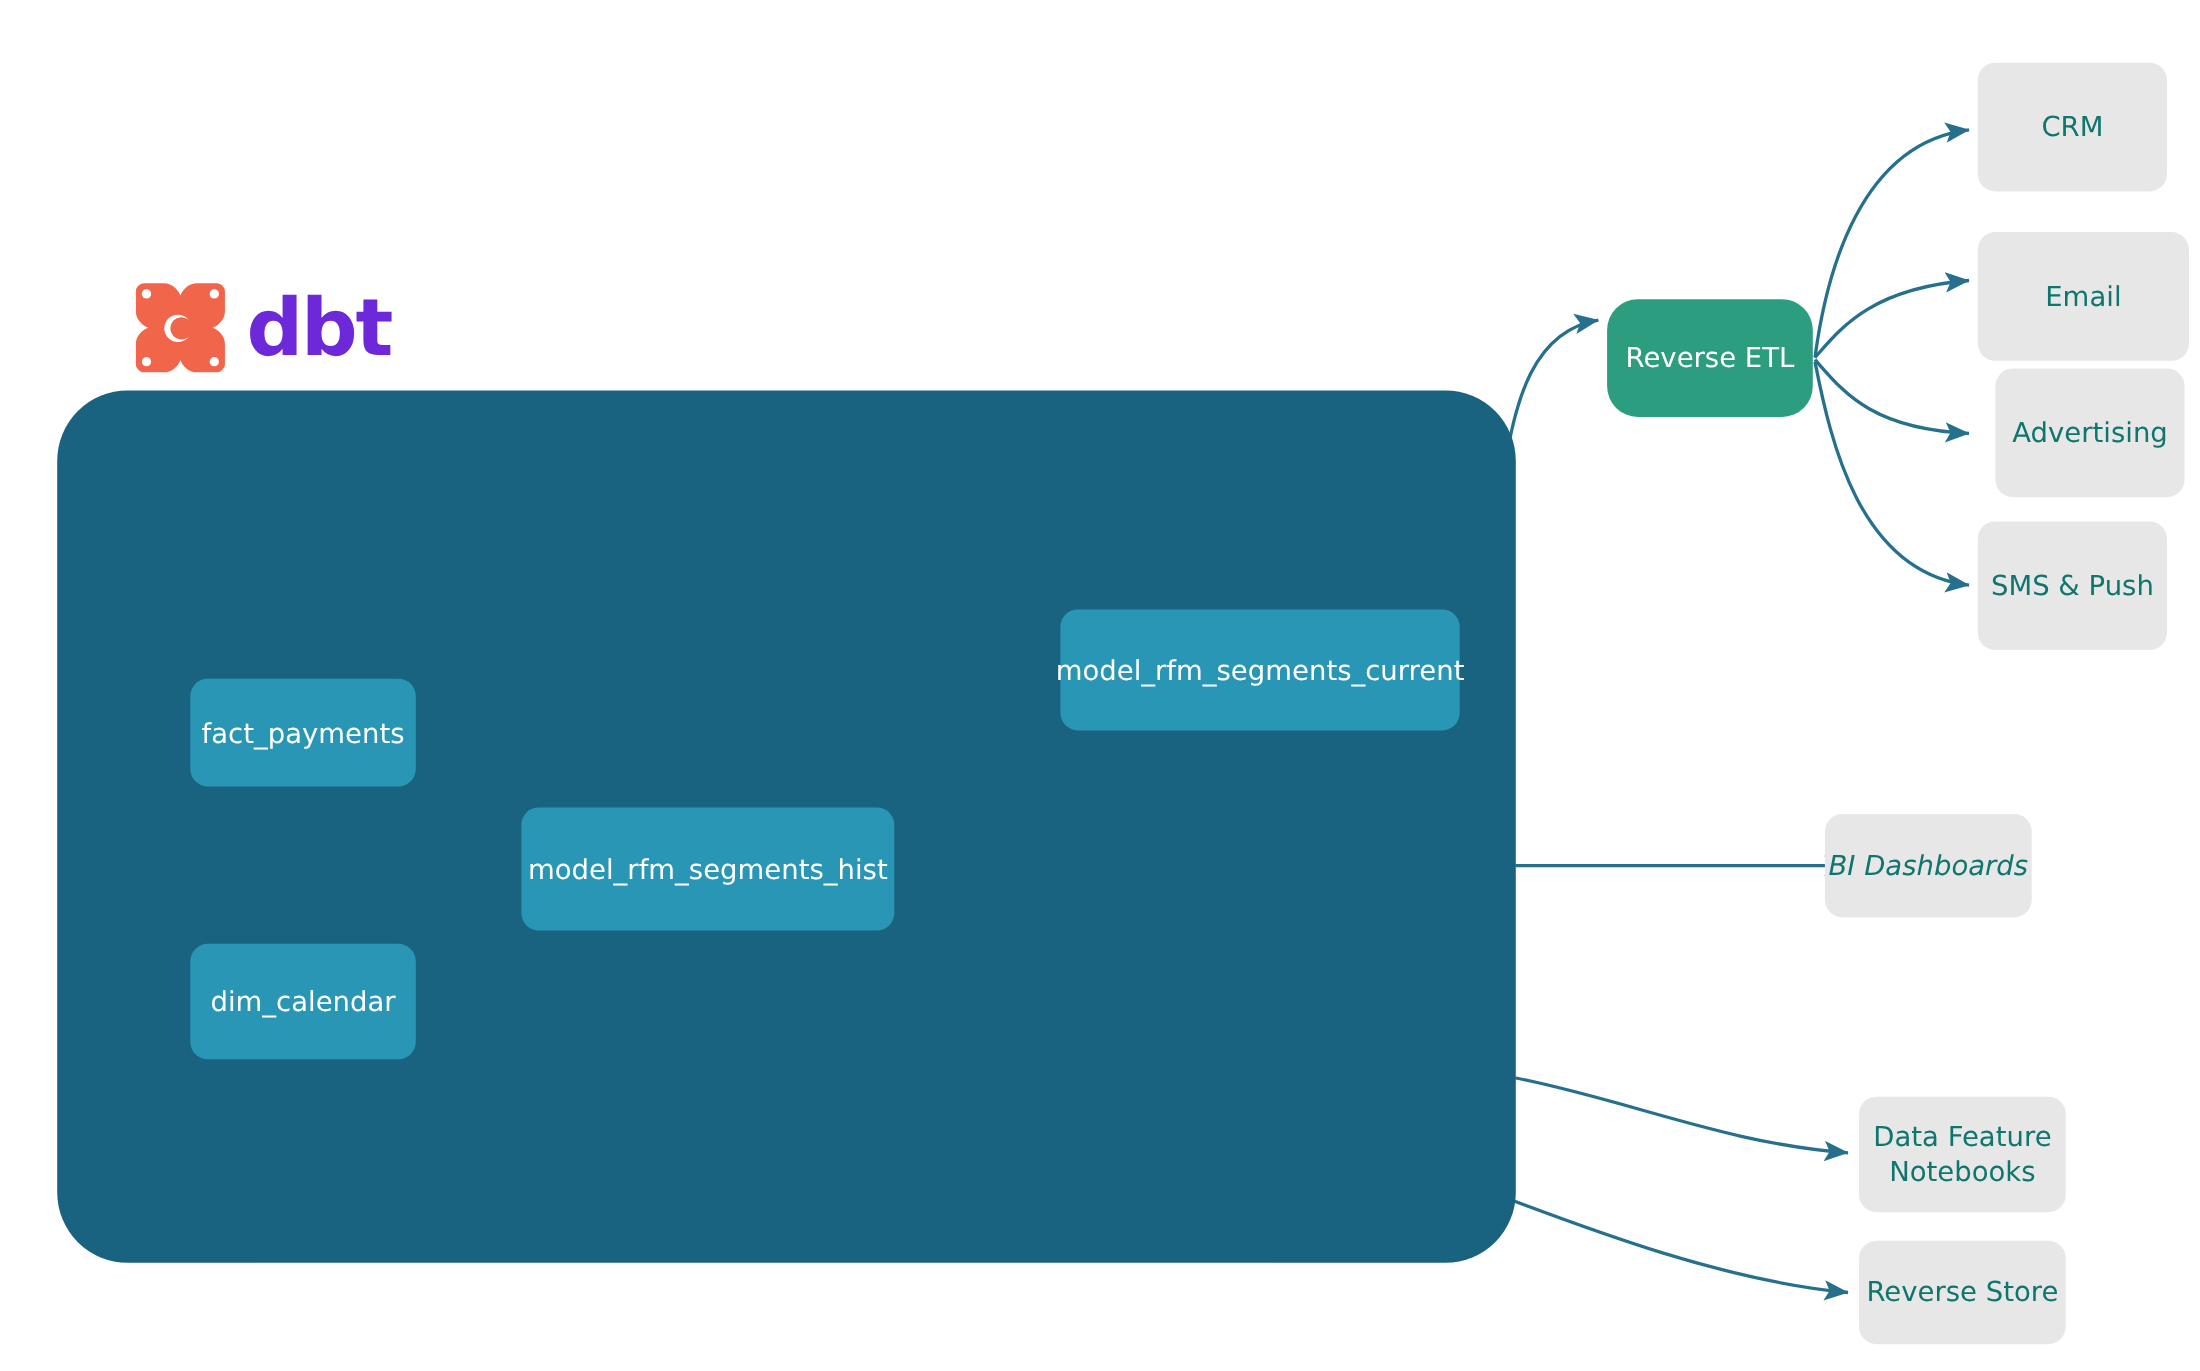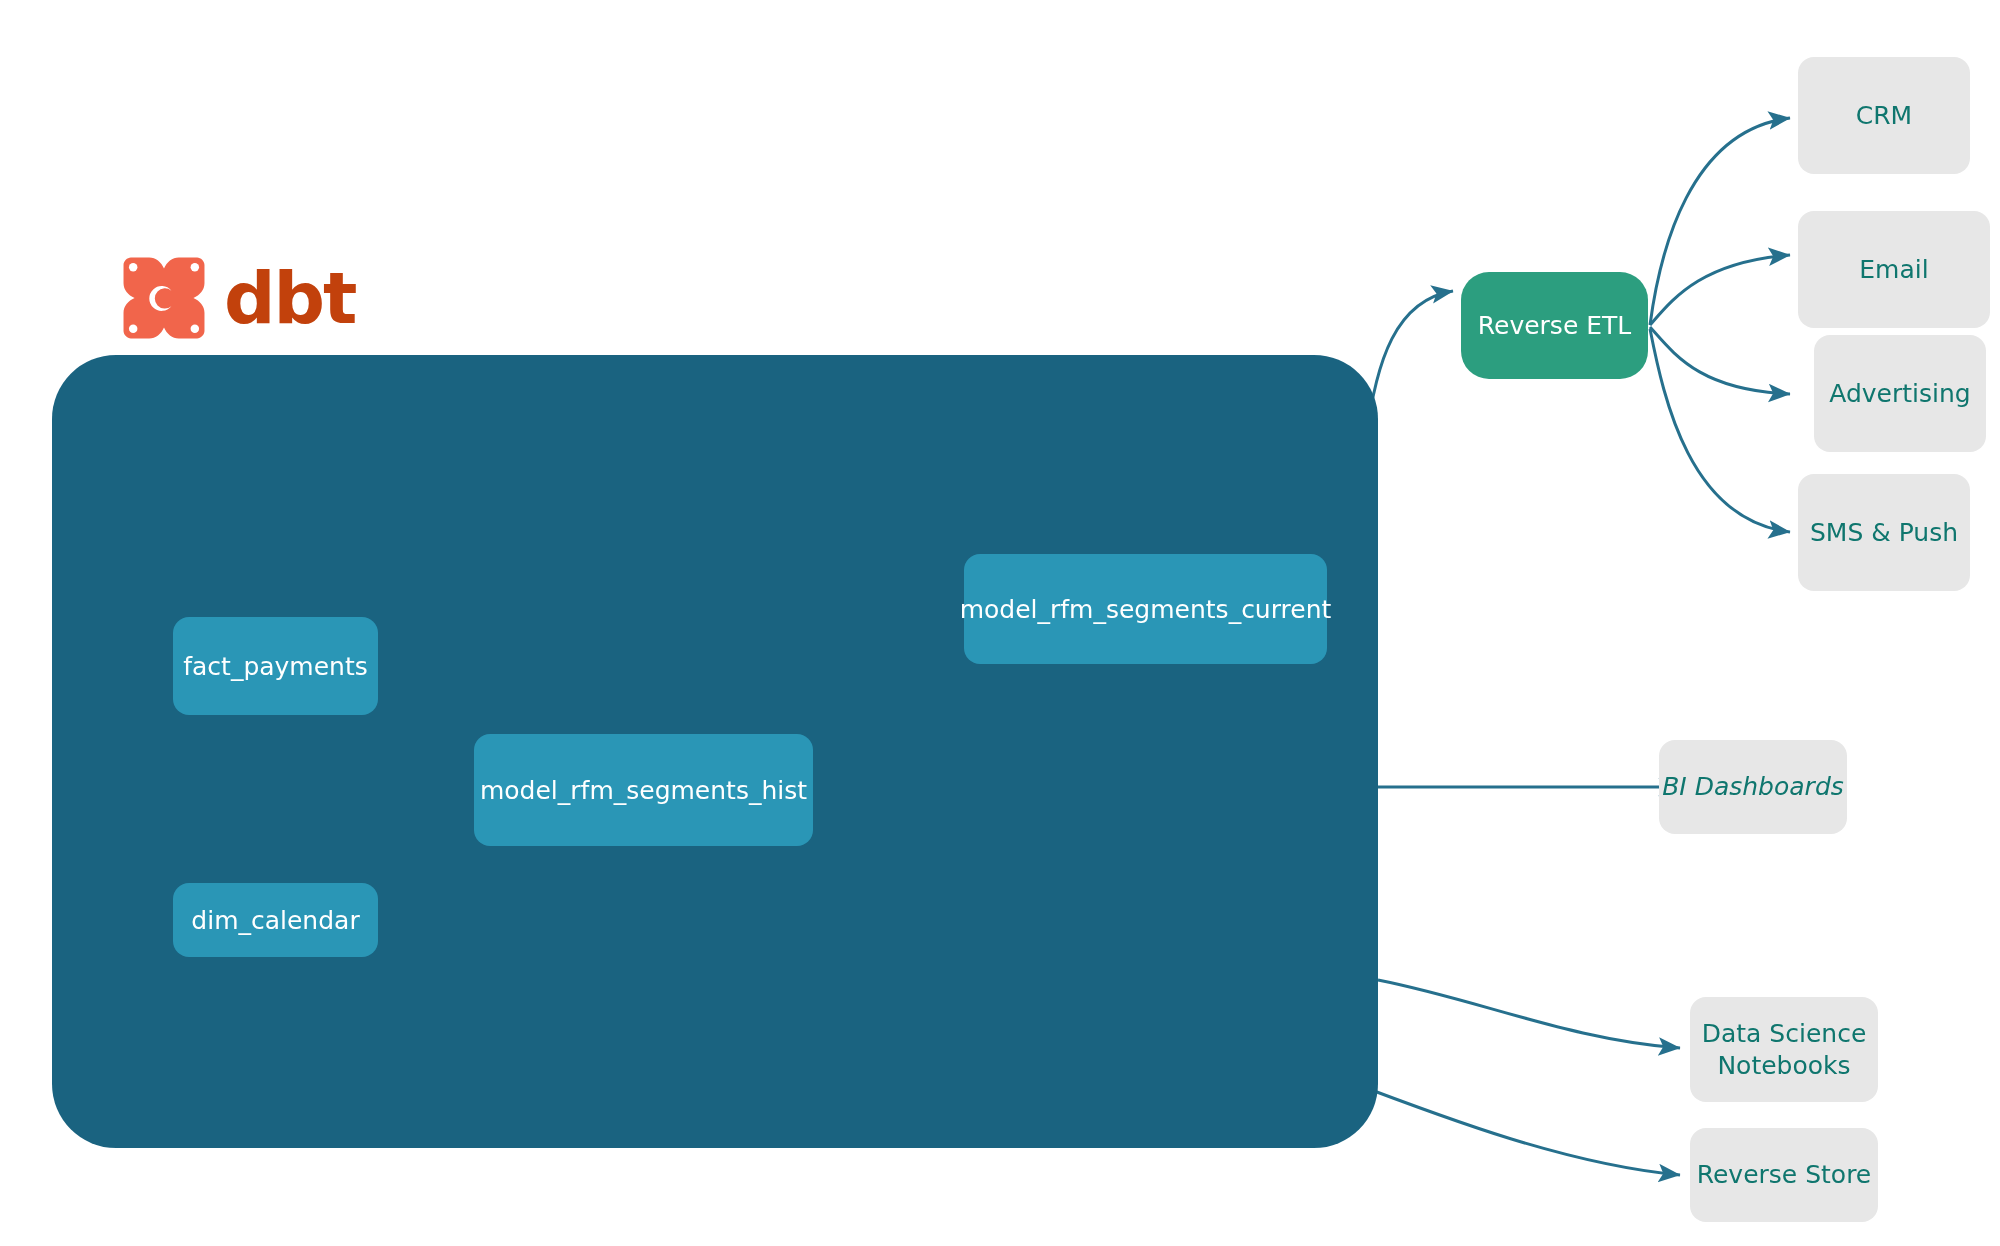--- a/index.html
+++ b/index.html
@@ -39,21 +39,21 @@
   }
   #dbt-mark {
     width: 92px;
     height: 92px;
     flex: 0 0 auto;
   }
   #dbt-word {
     font-family: "DejaVu Sans", "Liberation Sans", sans-serif;
     font-size: 72px;
     font-weight: 700;
-    color: #c2410c;
+    color: #6d28d9;
     letter-spacing: -2px;
     line-height: 1;
   }
 
   
   #warehouse {
     position: absolute;
     left: 52px;
     top: 355px;
     width: 1326px;
@@ -87,21 +87,21 @@
   .node-gray {
     background: #E7E7E7;
     color: #0f766e;
     font-size: 25px;
     border-radius: 16px;
     line-height: 1.25;
   }
 
   
   #node-fact-payments      { left: 173px;  top: 617px;  width: 205px; height: 98px; }
-  #node-dim-calendar       { left: 173px;  top: 883px;  width: 205px; height: 74px; }
+  #node-dim-calendar       { left: 173px;  top: 858px;  width: 205px; height: 105px; }
   #node-hist               { left: 474px;  top: 734px;  width: 339px; height: 112px; }
   #node-current            { left: 924px;  top: 554px;  width: 363px; height: 110px; margin-left: 40px; }
 
   
   #node-reverse-etl        { left: 1461px; top: 272px;  width: 187px; height: 107px; }
 
   
   #node-crm                { left: 1798px; top: 57px;   width: 172px; height: 117px; }
   #node-email              { left: 1798px; top: 211px;  width: 192px; height: 117px; }
   #node-advertising        { left: 1798px; top: 335px;  width: 172px; height: 117px; margin-left: 16px; }
@@ -207,21 +207,21 @@
   <div class="node node-gray" id="node-sms-push">
     <span>SMS &amp; Push</span>
   </div>
 
   <div class="node node-gray" id="node-bi-dashboards">
     <span>BI Dashboards</span>
   </div>
 
   <div class="node node-gray" id="node-ds-notebooks">
     <span>
-      <span>Data Science</span><br>
+      <span>Data Feature</span><br>
       <span>Notebooks</span>
     </span>
   </div>
 
   <div class="node node-gray" id="node-feature-store">
     <span>Reverse Store</span>
   </div>
 
 </div>
 

